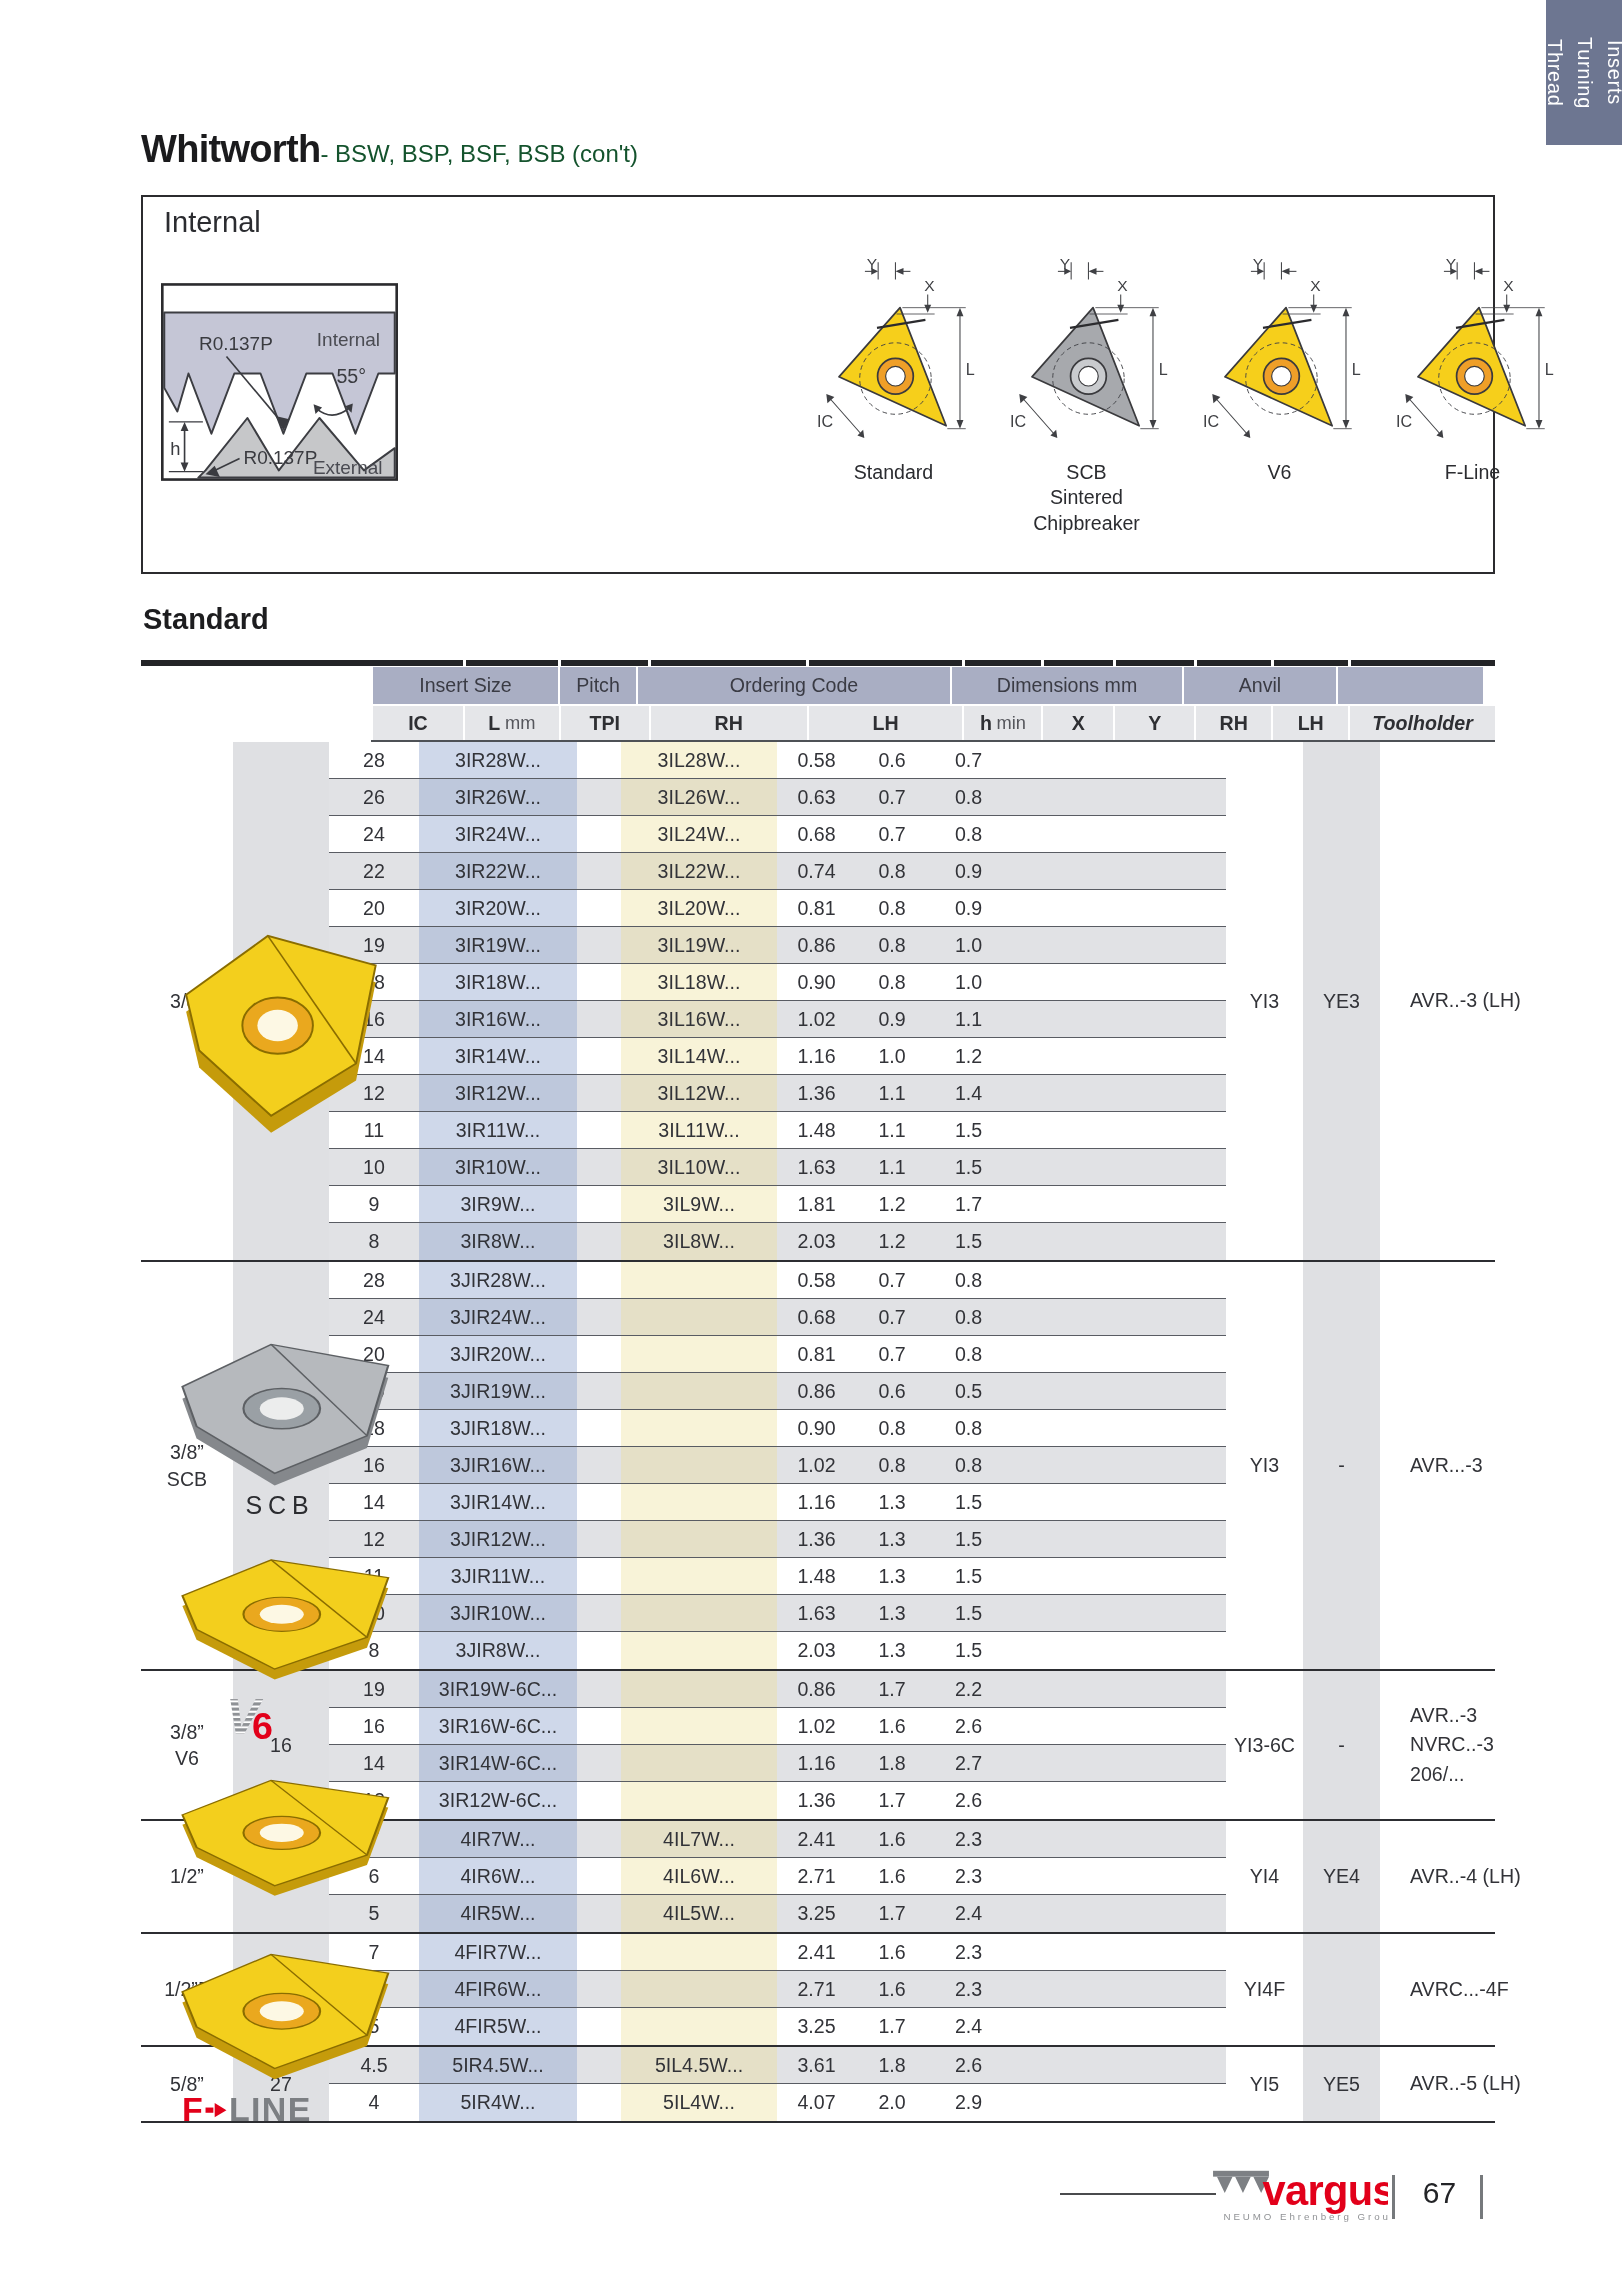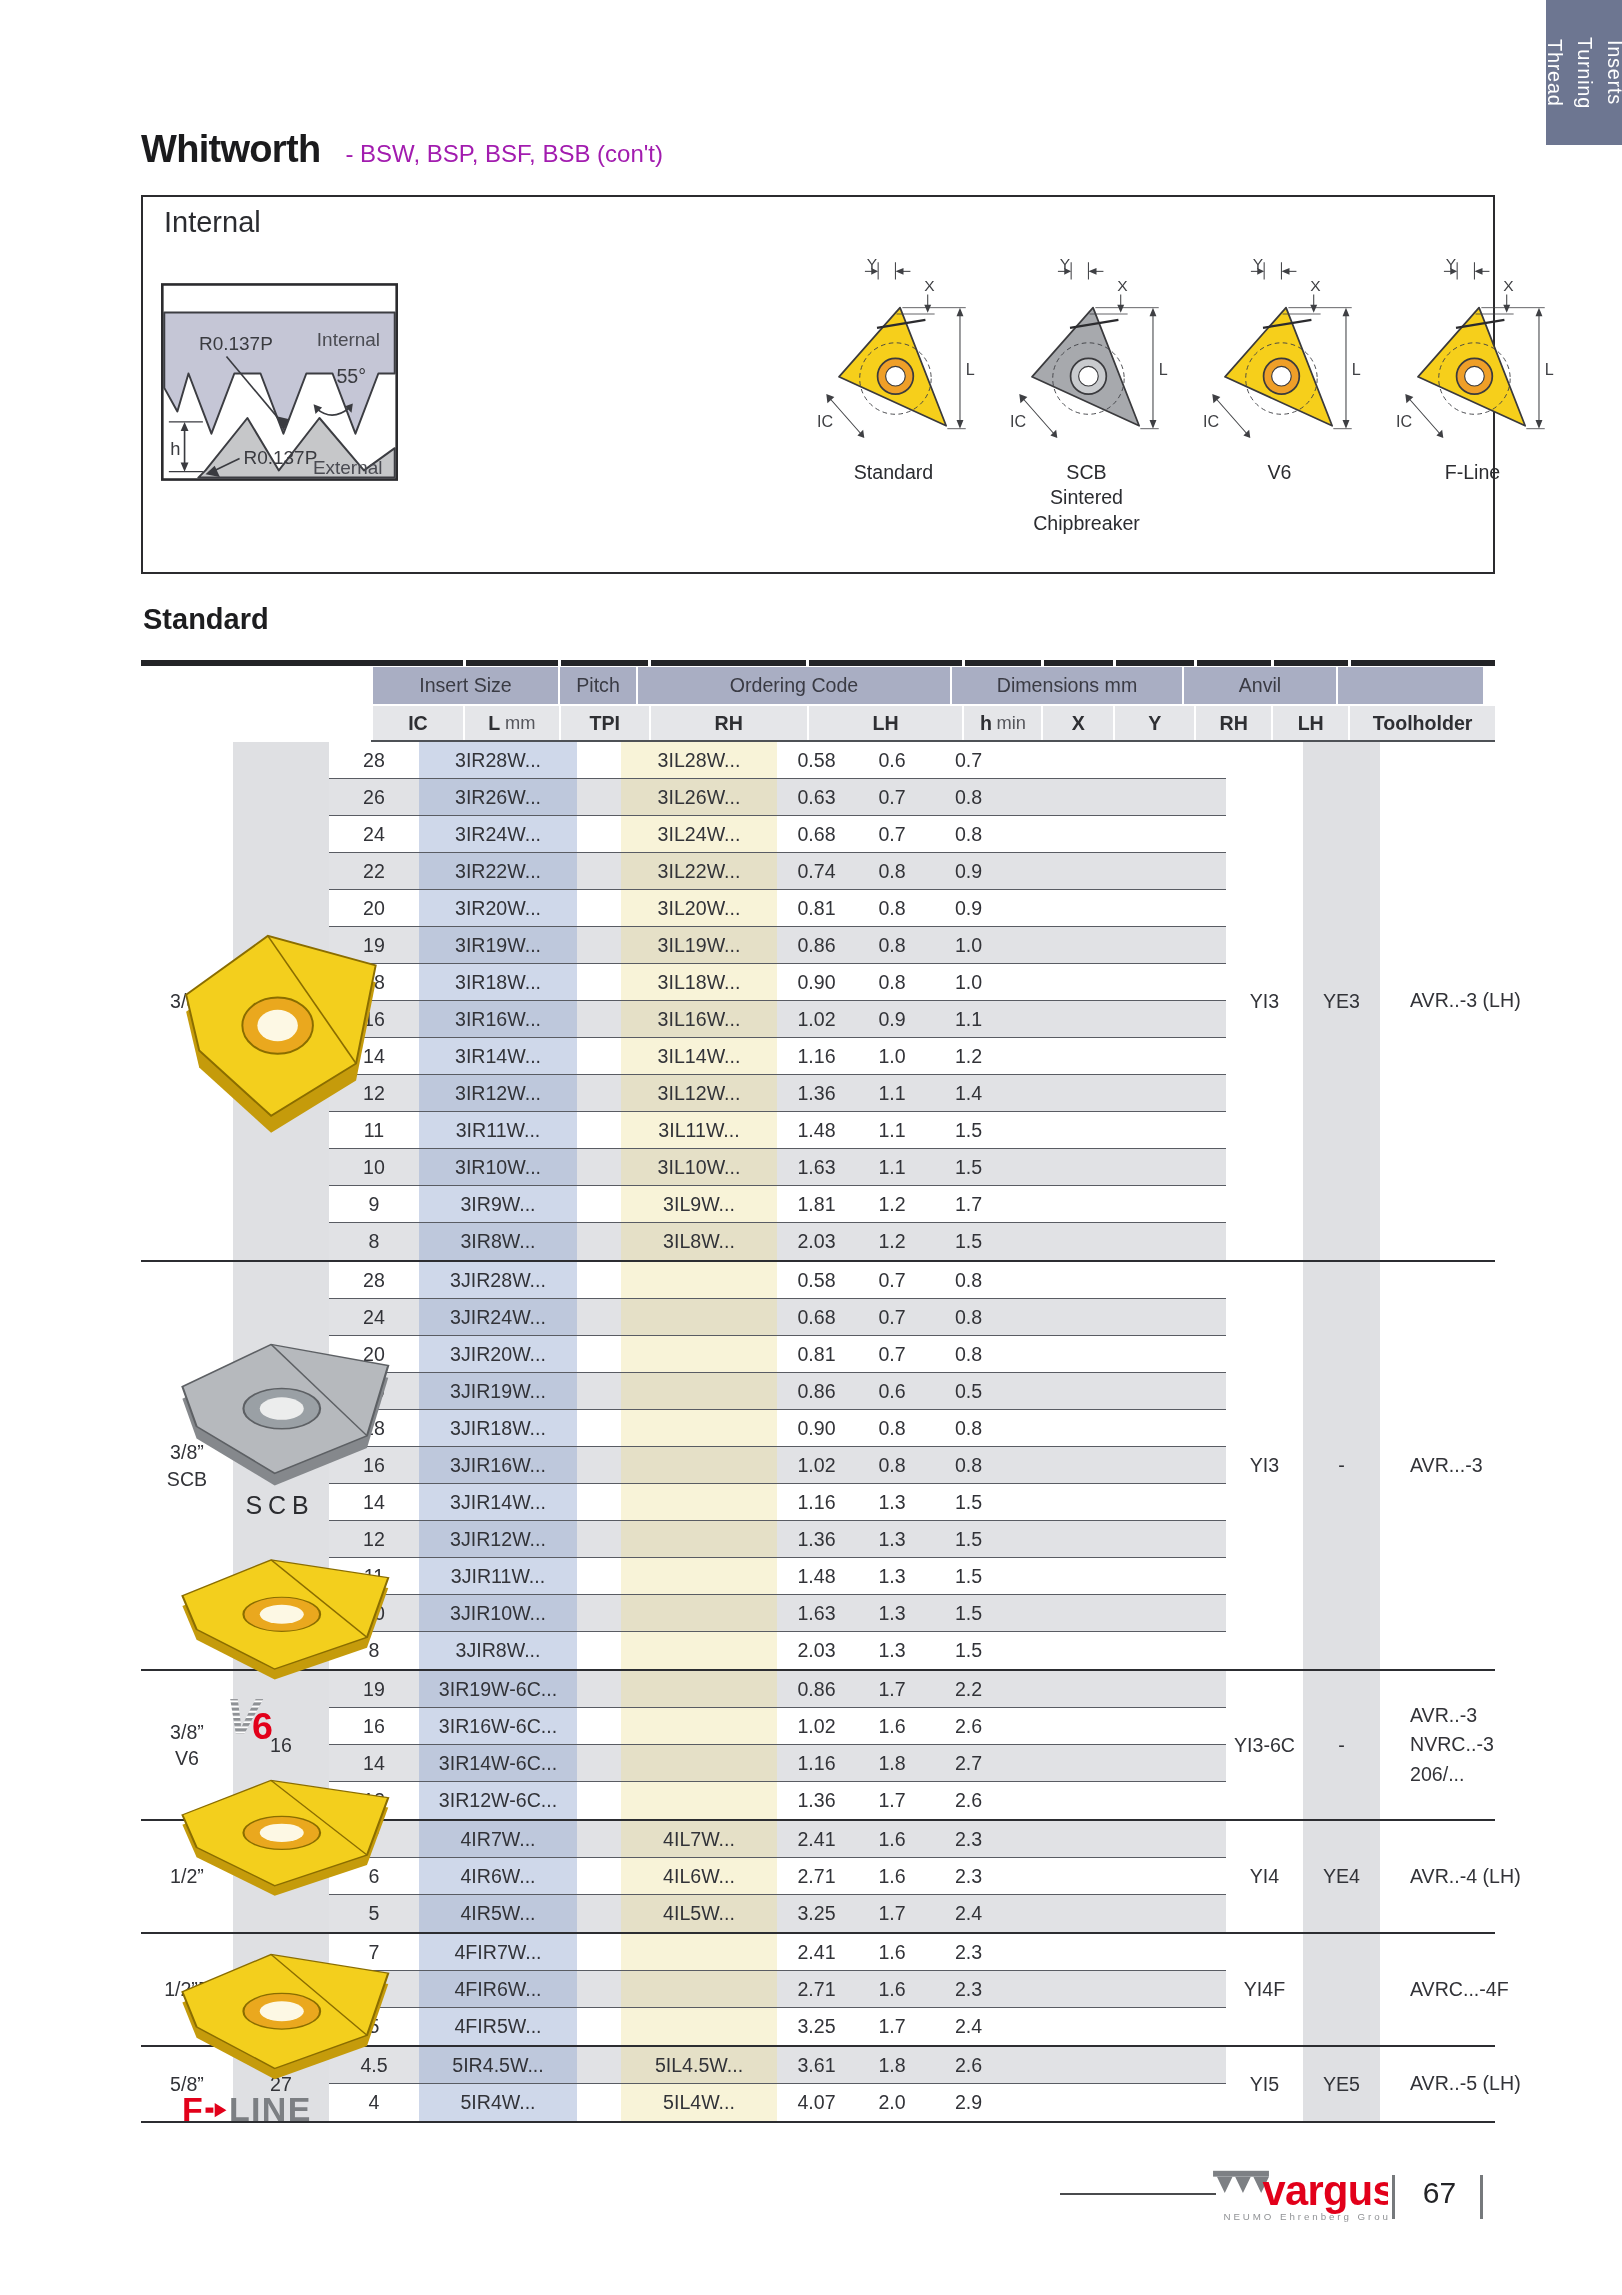--- a/index.html
+++ b/index.html
@@ -8,21 +8,21 @@
 
   
   .side-tab{position:absolute;left:1546px;top:0;width:77px;height:145px;background:#6d7691;
             display:flex;align-items:center;justify-content:center;}
   .side-tab .tab-text{writing-mode:vertical-lr;text-orientation:mixed;color:#fff;font-size:20px;
             line-height:1.5;text-align:center;letter-spacing:0.7px;}
 
   
   .title-block{position:absolute;left:141px;top:128px;white-space:nowrap;}
   .title-main{font-size:38px;font-weight:bold;color:#1b1b1d;letter-spacing:-0.7px;}
-  .title-sub{font-size:24px;color:#a21caf;margin-left:25px;}
+  .title-sub{font-size:24px;color:#14532d;margin-left:0;}
 
   
   .internal-panel{position:absolute;left:141px;top:195px;width:1354px;height:379px;
                   border:2px solid #2b2b2e;box-sizing:border-box;background:#fff;}
   .panel-title{position:absolute;left:21px;top:9.2px;font-size:29px;color:#2b2c30;}
   .thread-diagram{position:absolute;left:18.3px;top:86px;}
   .defined-text{position:absolute;left:19.6px;top:289px;font-size:19.6px;line-height:1.38;color:#2b2c30;}
   .variants{position:absolute;left:654px;top:43px;width:772px;height:327px;display:flex;}
   .variant{width:193px;display:flex;flex-direction:column;align-items:center;}
   .variant-label{margin-top:3.9px;font-size:19.6px;line-height:1.3;text-align:center;color:#2b2c30;}
@@ -302,21 +302,21 @@
         </div>
         <div class="cell" style="width: 81px;">
           <b>Y</b>
         </div>
         <div class="cell" style="width: 77px;">
           <b>RH</b>
         </div>
         <div class="cell" style="width: 77px;">
           <b>LH</b>
         </div>
-        <div class="cell" style="width: 147px;">
+        <div class="cell" style="width: 147px; font-style: italic;">
           <b>Toolholder</b>
         </div>
       </div>
     <div class="head-rule"></div>
     <div class="tbody">
         <div class="g-row">
           <div class="sidecell c-ic">
             <div>3/8”</div>
           </div>
           <div class="sidecell c-l">16</div>

